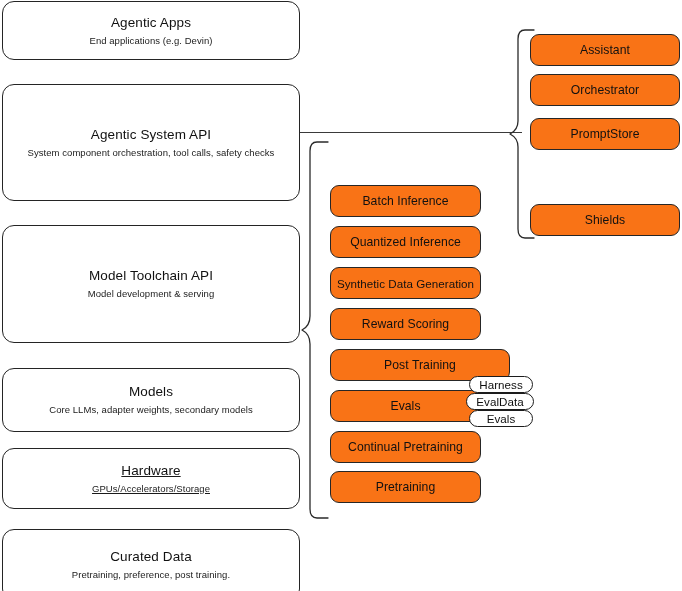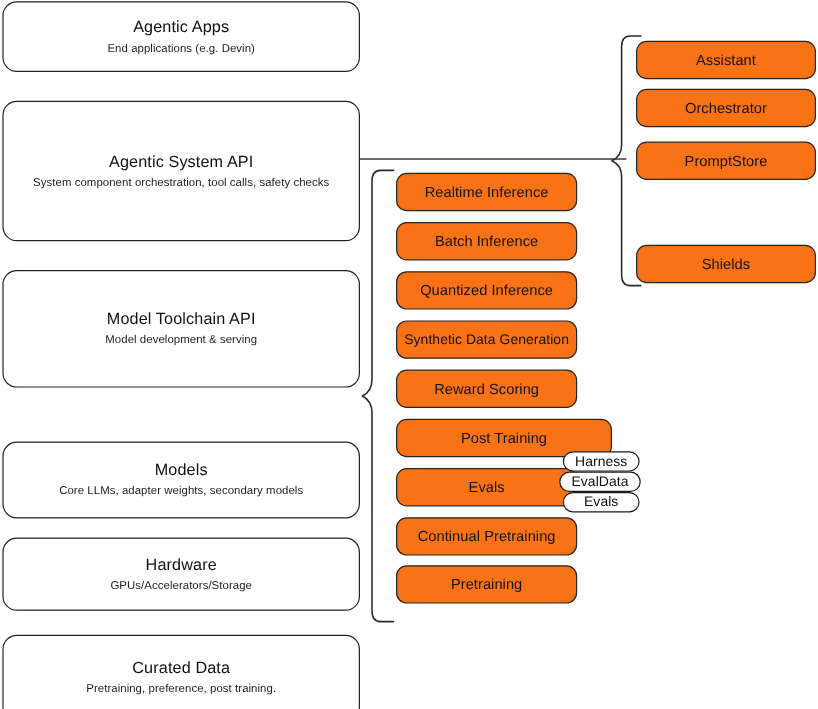--- a/index.html
+++ b/index.html
@@ -88,31 +88,31 @@
   <div class="node" style="left:2px; top:1px; width:298px; height:59px;">
     <div class="layer-title">Agentic Apps</div>
     <div class="layer-sub">End applications (e.g. Devin)</div>
   </div>
 
   <div class="node" style="left:2px; top:84px; width:298px; height:117px;">
     <div class="layer-title">Agentic System API</div>
     <div class="layer-sub">System component orchestration, tool calls, safety checks</div>
   </div>
 
-  <div class="node" style="left:2px; top:225px; width:298px; height:98px;text-align:right;">
+  <div class="node" style="left:2px; top:225px; width:298px; height:118px;text-align:right;">
     <div class="layer-title">Model Toolchain API</div>
     <div class="layer-sub">Model development &amp; serving</div>
   </div>
 
   <div class="node" style="left:2px; top:368px; width:298px; height:64px;">
     <div class="layer-title">Models</div>
     <div class="layer-sub">Core LLMs, adapter weights, secondary models</div>
   </div>
 
-  <div class="node" style="left:2px; top:448px; width:298px; height:61px;">
+  <div class="node" style="left:2px; top:448px; width:298px; height:61px;text-decoration:underline;">
     <div class="layer-title">Hardware</div>
     <div class="layer-sub">GPUs/Accelerators/Storage</div>
   </div>
 
   <div class="node" style="left:2px; top:529px; width:298px; height:72px;">
     <div class="layer-title">Curated Data</div>
     <div class="layer-sub">Pretraining, preference, post training.</div>
   </div>
 
   <div class="connector" style="left:300px; top:126px; width:225px; height:14px;">
@@ -126,23 +126,20 @@
       <path d="M28,2 L17,2 Q10,2 10,11 L10,176 Q10,186 2,190 Q10,194 10,204 L10,369 Q10,378 17,378 L28,378" fill="none" stroke="#2a2a2a" stroke-width="1.3" stroke-linecap="round" stroke-linejoin="round"></path>
     </svg>
   </div>
 
   <div class="brace" style="left:508px; top:28px; width:28px; height:212px;">
     <svg width="28" height="212" viewBox="0 0 28 212">
       <path d="M26,2 L17,2 Q10,2 10,11 L10,93 Q10,102 2,106 Q10,110 10,119 L10,201 Q10,210 17,210 L26,210" fill="none" stroke="#2a2a2a" stroke-width="1.3" stroke-linecap="round" stroke-linejoin="round"></path>
     </svg>
   </div>
 
-  <div class="chip" style="left:330px; top:144px; width:151px; height:32px;">
-    <span>Realtime Inference</span>
-  </div>
   <div class="chip" style="left:330px; top:185px; width:151px; height:32px;">
     <span>Batch Inference</span>
   </div>
   <div class="chip" style="left:330px; top:226px; width:151px; height:32px;">
     <span>Quantized Inference</span>
   </div>
   <div class="chip" style="left:330px; top:267px; width:151px; height:32px; font-size:11.6px;">
     <span>Synthetic Data Generation</span>
   </div>
   <div class="chip" style="left:330px; top:308px; width:151px; height:32px;">

